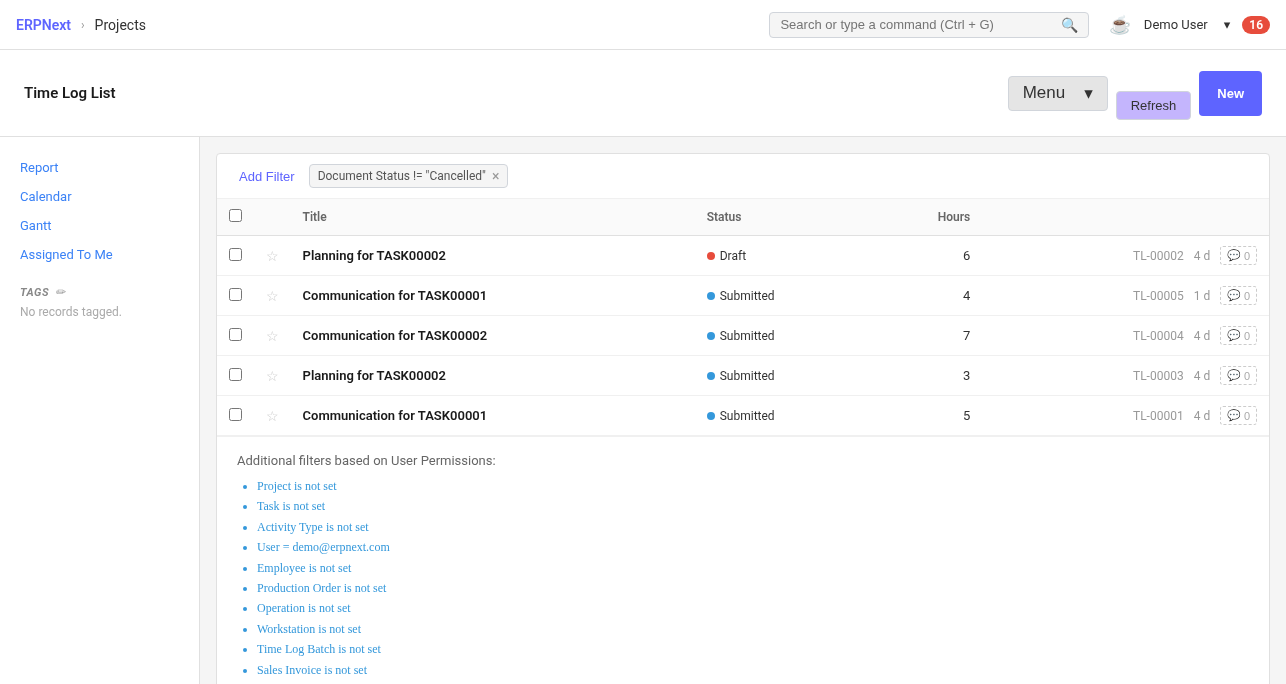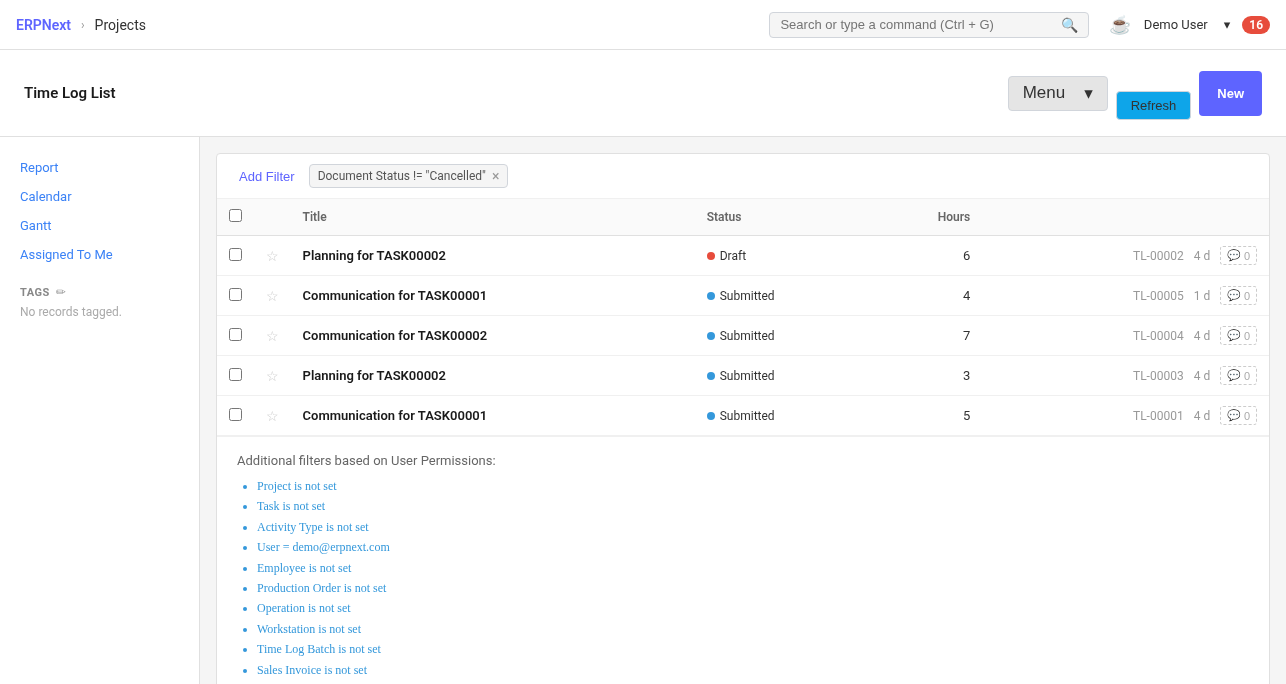--- a/index.html
+++ b/index.html
@@ -91,21 +91,21 @@
       border-radius: 4px;
       padding: 6px 14px;
       font-size: 17px;
       cursor: pointer;
       color: #333;
       display: flex;
       align-items: center;
       gap: 19px;
     }
     .btn-refresh {
-      background: #0ea5e9;
+      background: #c4b5fd;
       border: 1px solid #d1d5db;
       border-radius: 4px;
       padding: 6px 14px;
       font-size: 13px;
       cursor: pointer;
       color: #333;
       margin-top: 25px;
     }
     .btn-new {
       background: #5e64ff;
@@ -134,20 +134,21 @@
       padding: 7px 20px;
       font-size: 13px;
       color: #3b82f6;
       cursor: pointer;
     }
     .sidebar-tags {
       padding: 16px 20px 4px;
       display: flex;
       align-items: center;
       gap: 6px;
+      font-style: italic;
     }
     .sidebar-tags-label {
       font-size: 11px;
       font-weight: 700;
       color: #888;
       text-transform: uppercase;
       letter-spacing: 0.5px;
     }
     .sidebar-tags-edit { color: #999; font-size: 12px; cursor: pointer; }
     .sidebar-no-tags { padding: 2px 20px 8px; font-size: 12px; color: #aaa; }

